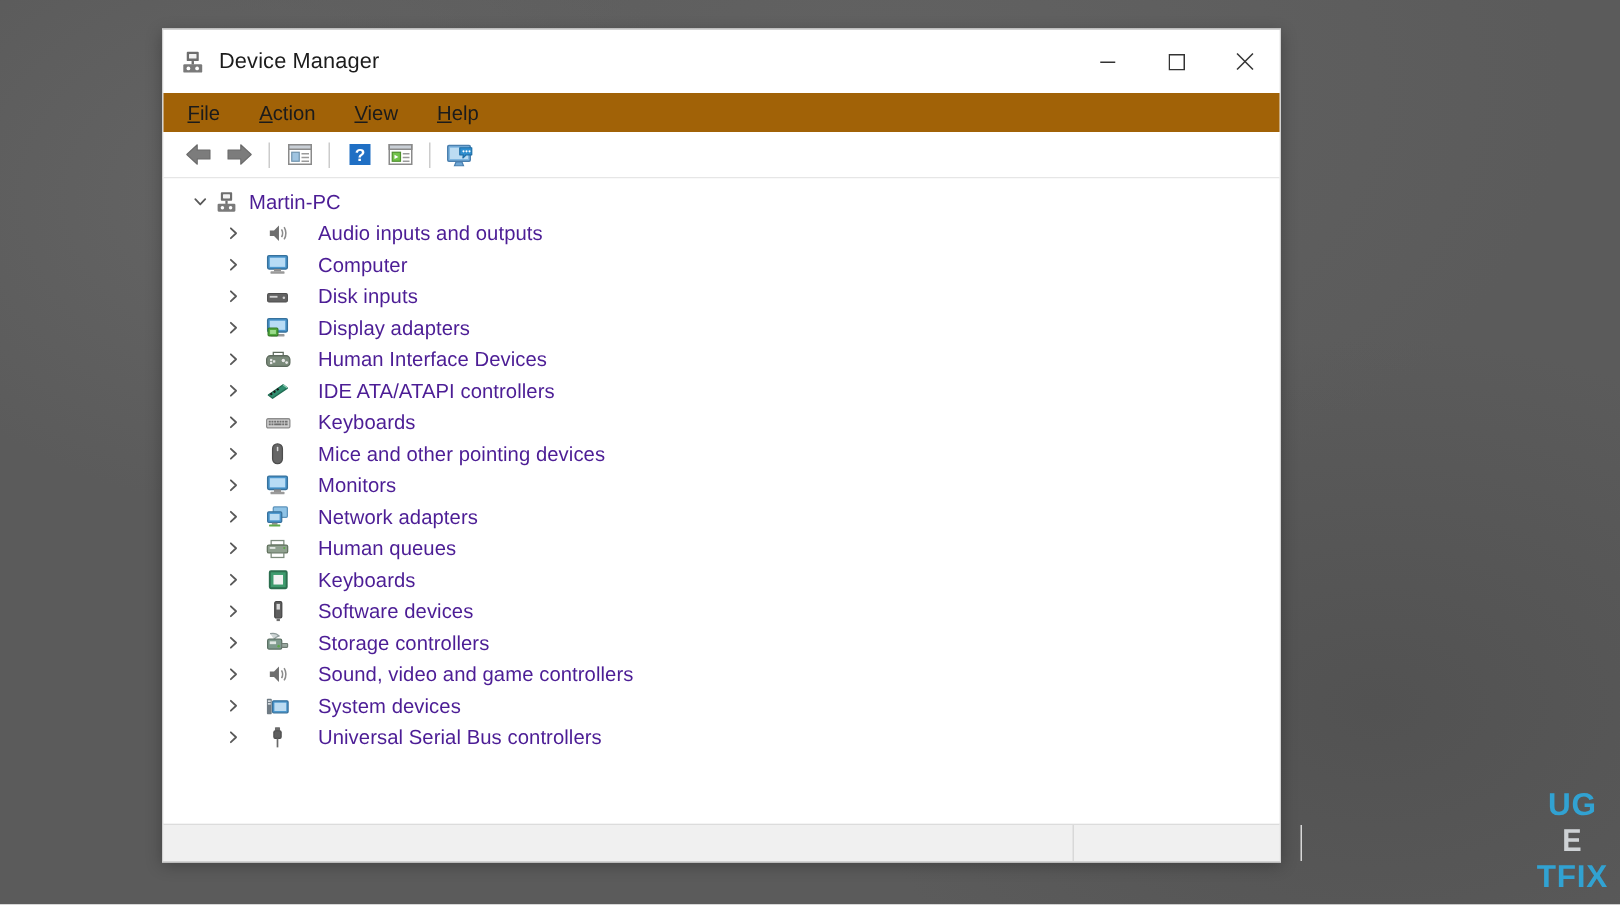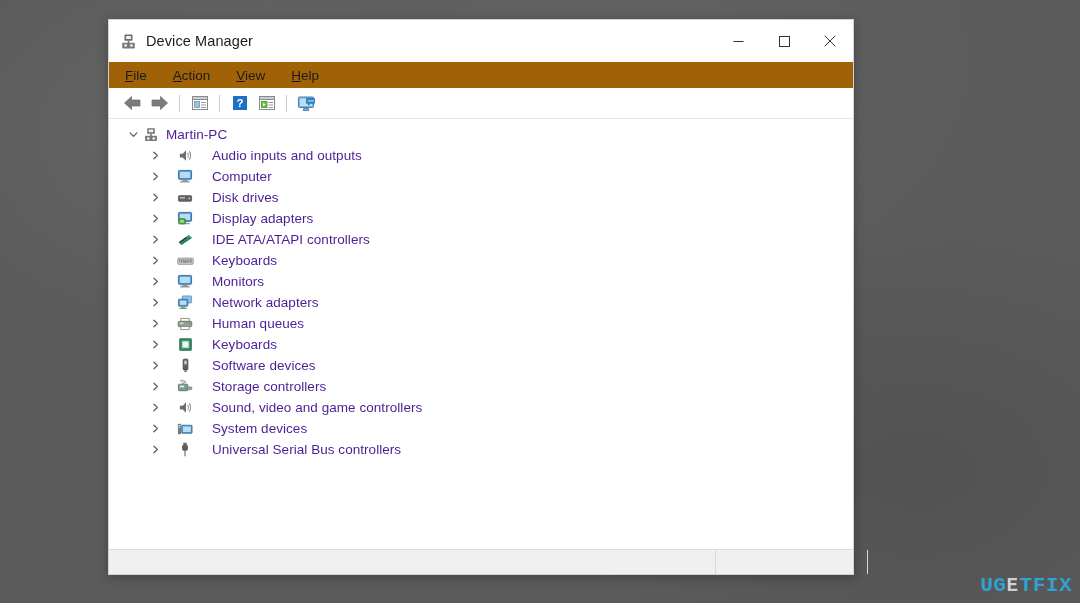--- a/index.html
+++ b/index.html
@@ -169,24 +169,25 @@
   .status-pane.p2 { flex: 0 0 152px; border-right: 1px solid #d8d8d8; }
   .status-pane.p3 { flex: 1 1 auto; }
 
   
   #watermark {
     position: absolute;
     right: 8px; bottom: 6px;
     font-size: 21px;
     font-weight: bold;
     letter-spacing: 0.5px;
-    font-family: Liberation Mono, monospace;
+    font-family: Liberation Sans, sans-serif;
     display: flex;
     align-items: center;
     opacity: .92;
+    flex-direction: column;
   }
   #watermark .wm-a { color: #2ea9dd; }
   #watermark .wm-e {
     color: #d9dde0;
     display: inline-block;
     transform: scaleX(.92);
   }
 </style>
 </head>
 <body>
@@ -361,41 +362,60 @@
                 <path d="M2.9 1.2 L6.4 4.5 L2.9 7.8" fill="none" stroke="#5a5a5a" stroke-width="1.2" stroke-linecap="round" stroke-linejoin="round"></path>
               </svg>
           </span>
           <span class="tico">
             <svg width="16" height="14" viewBox="0 0 17 14">
               <rect x="1.5" y="4.5" width="14" height="6" rx="1" fill="#636363" stroke="#4e4e4e" stroke-width="0.8"></rect>
               <rect x="3" y="6.2" width="5.5" height="1.3" fill="#d2d2d2"></rect>
               <circle cx="13" cy="7.5" r="0.9" fill="#cfcfcf"></circle>
             </svg>
           </span>
-          <span class="tlabel">Disk drives</span>
+          <span class="tlabel">Disk inputs</span>
         </div>
 
         <div class="node child">
           <span class="chev">
             <svg width="9" height="9" viewBox="0 0 9 9">
                 <path d="M2.9 1.2 L6.4 4.5 L2.9 7.8" fill="none" stroke="#5a5a5a" stroke-width="1.2" stroke-linecap="round" stroke-linejoin="round"></path>
               </svg>
           </span>
           <span class="tico">
             <svg width="16" height="15" viewBox="0 0 17 16">
               <rect x="1.5" y="1.5" width="14" height="9.5" rx="1" fill="#4a96cd" stroke="#37719c" stroke-width="1"></rect>
               <rect x="3" y="3" width="11" height="6.5" fill="#b8dcf5"></rect>
               <rect x="3.5" y="12.4" width="10" height="1.8" rx="0.6" fill="#9a9a9a"></rect>
               <rect x="1.8" y="8.2" width="7" height="5.6" rx="0.8" fill="#4fa83c" stroke="#367a28" stroke-width="0.8"></rect>
               <rect x="3.2" y="9.6" width="4.2" height="2.8" fill="#9bdb8c"></rect>
             </svg>
           </span>
           <span class="tlabel">Display adapters</span>
         </div>
 
+        <div class="node child">
+          <span class="chev">
+            <svg width="9" height="9" viewBox="0 0 9 9">
+                <path d="M2.9 1.2 L6.4 4.5 L2.9 7.8" fill="none" stroke="#5a5a5a" stroke-width="1.2" stroke-linecap="round" stroke-linejoin="round"></path>
+              </svg>
+          </span>
+          <span class="tico">
+            <svg width="17" height="14" viewBox="0 0 18 14">
+              <rect x="0.8" y="4" width="16.4" height="7.5" rx="2.6" fill="#7a8a7a" stroke="#5e6b5e" stroke-width="0.9"></rect>
+              <rect x="3.2" y="6.2" width="1.6" height="1.6" fill="#e8e8e8"></rect>
+              <rect x="3.2" y="8.3" width="1.6" height="1.6" fill="#e8e8e8"></rect>
+              <rect x="5.3" y="7.2" width="1.6" height="1.6" fill="#e8e8e8"></rect>
+              <circle cx="12.6" cy="7.3" r="1.2" fill="#e8e8e8"></circle>
+              <circle cx="14.9" cy="8.8" r="1.0" fill="#e8e8e8"></circle>
+              <path d="M5.5 4 L5.5 1.6 L12.5 1.6 L12.5 4" fill="none" stroke="#5e6b5e" stroke-width="0.9"></path>
+            </svg>
+          </span>
+          <span class="tlabel">Human Interface Devices</span>
+        </div>
 
         <div class="node child">
           <span class="chev">
             <svg width="9" height="9" viewBox="0 0 9 9">
                 <path d="M2.9 1.2 L6.4 4.5 L2.9 7.8" fill="none" stroke="#5a5a5a" stroke-width="1.2" stroke-linecap="round" stroke-linejoin="round"></path>
               </svg>
           </span>
           <span class="tico">
             <svg width="16" height="14" viewBox="0 0 17 14">
               <path d="M2 9.5 L12.5 2.2 L15.5 4.6 L5 11.8 Z" fill="#2f8e6f" stroke="#1f6b52" stroke-width="0.9" stroke-linejoin="round"></path>
@@ -429,20 +449,34 @@
                 <rect x="4.2" y="6.3" width="1.4" height="1.3"></rect>
                 <rect x="6.1" y="6.3" width="5.2" height="1.3"></rect>
                 <rect x="11.8" y="6.3" width="1.4" height="1.3"></rect>
                 <rect x="13.7" y="6.3" width="1.9" height="1.3"></rect>
               </g>
             </svg>
           </span>
           <span class="tlabel">Keyboards</span>
         </div>
 
+        <div class="node child">
+          <span class="chev">
+            <svg width="9" height="9" viewBox="0 0 9 9">
+                <path d="M2.9 1.2 L6.4 4.5 L2.9 7.8" fill="none" stroke="#5a5a5a" stroke-width="1.2" stroke-linecap="round" stroke-linejoin="round"></path>
+              </svg>
+          </span>
+          <span class="tico">
+            <svg width="10" height="15" viewBox="0 0 10 16">
+              <rect x="1.5" y="1" width="7" height="14" rx="3.4" fill="#666666" stroke="#4d4d4d" stroke-width="0.9"></rect>
+              <rect x="4.5" y="3" width="1.1" height="3.2" rx="0.5" fill="#dcdcdc"></rect>
+            </svg>
+          </span>
+          <span class="tlabel">Mice and other pointing devices</span>
+        </div>
 
         <div class="node child">
           <span class="chev">
             <svg width="9" height="9" viewBox="0 0 9 9">
                 <path d="M2.9 1.2 L6.4 4.5 L2.9 7.8" fill="none" stroke="#5a5a5a" stroke-width="1.2" stroke-linecap="round" stroke-linejoin="round"></path>
               </svg>
           </span>
           <span class="tico">
             <svg width="16" height="15" viewBox="0 0 17 16">
               <rect x="1.5" y="1.5" width="14" height="9.5" rx="1" fill="#4a96cd" stroke="#37719c" stroke-width="1"></rect>

